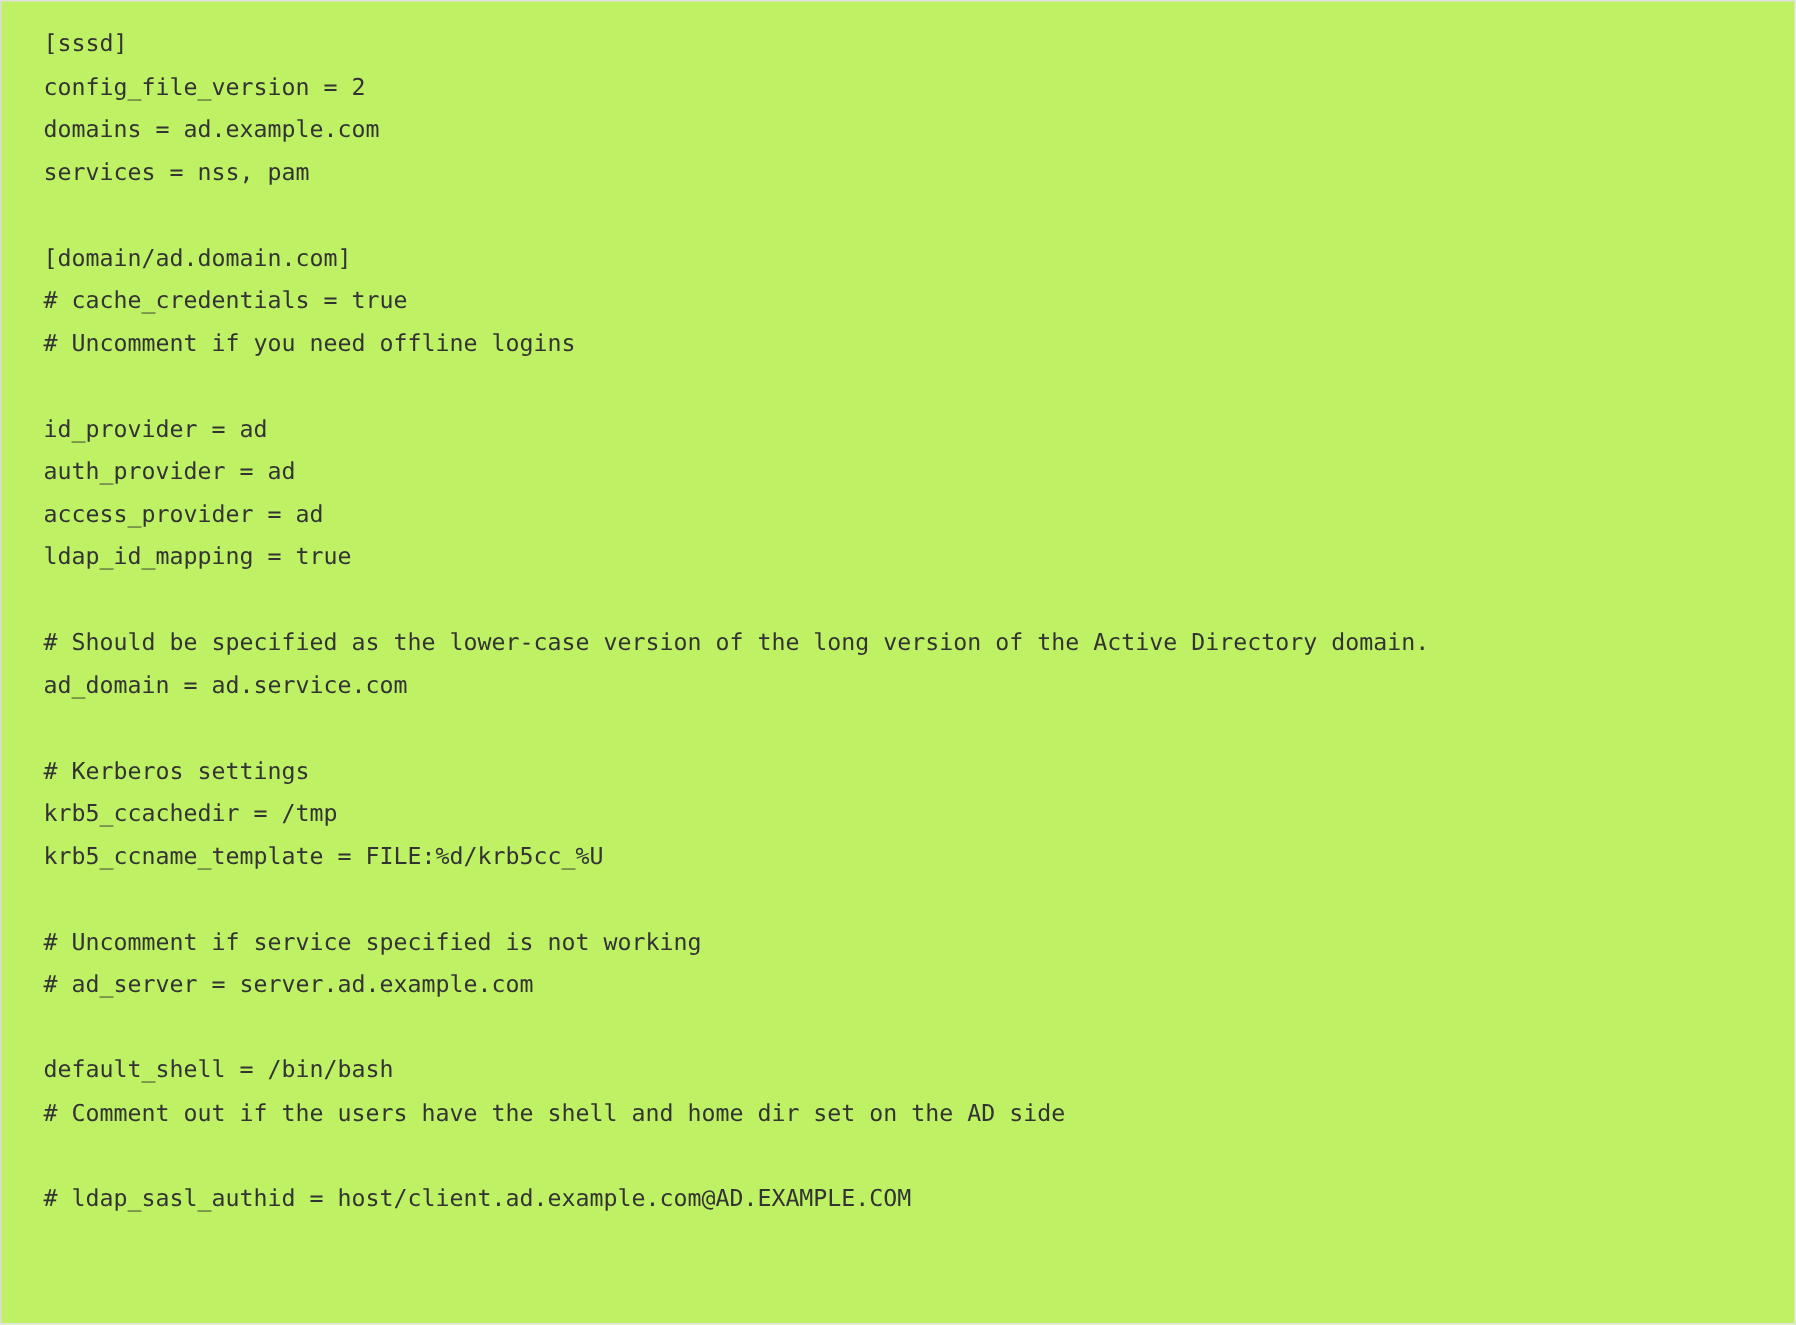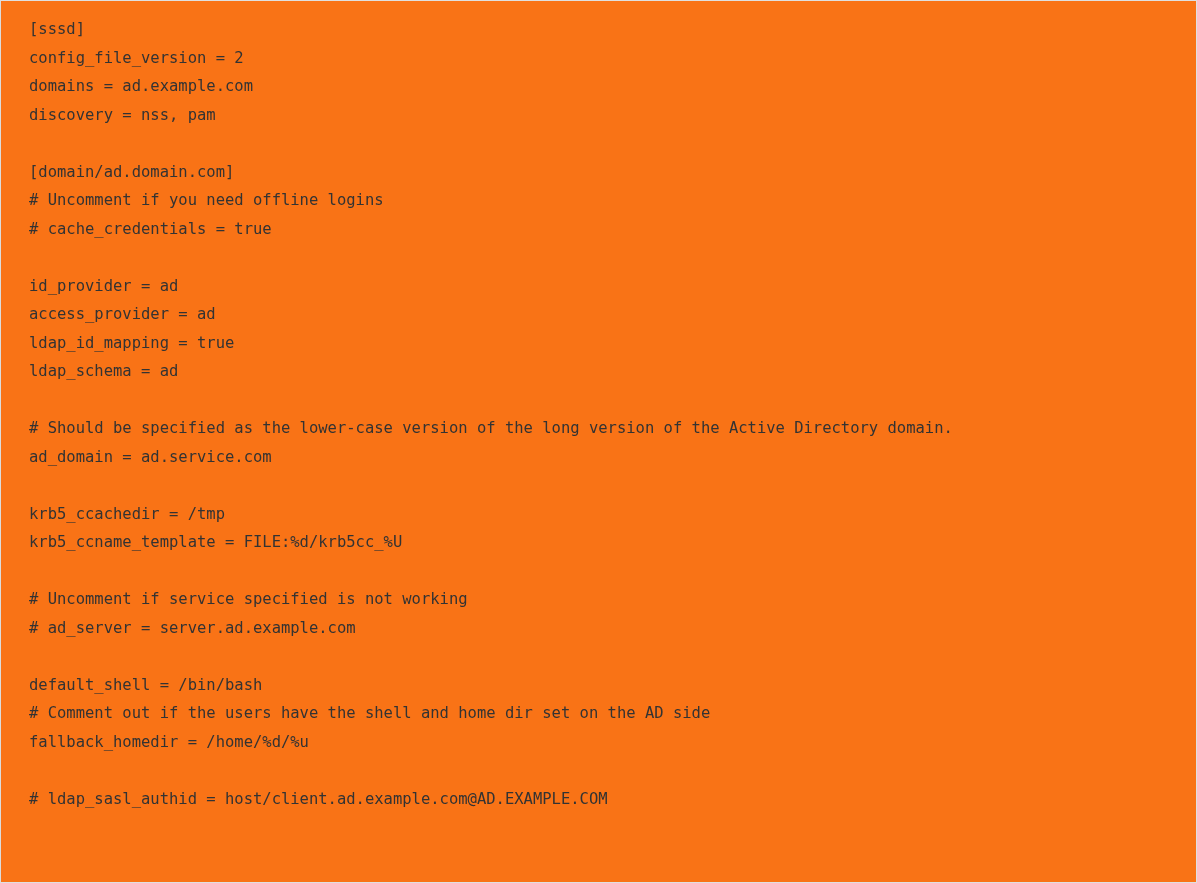--- a/index.html
+++ b/index.html
@@ -9,21 +9,21 @@
   }
   body {
     width: 1197px;
     height: 883px;
     font-family: "DejaVu Sans Mono", monospace;
   }
   .code-block {
     box-sizing: border-box;
     width: 1197px;
     height: 883px;
-    background: #f97316;
+    background: #bef264;
     border: 1px solid #e0e0e0;
     border-left: 1px solid #dcdcdc;
     padding: 14px 18px 14px 28px;
     overflow: hidden;
   }
   .code-lines {
     margin: 0;
     padding: 0;
     list-style: none;
   }
@@ -41,39 +41,39 @@
   }
 </style>
 </head>
 <body>
 
 <div class="code-block">
   <ul class="code-lines">
       <li class="code-line">[sssd]</li>
       <li class="code-line">config_file_version = 2</li>
       <li class="code-line">domains = ad.example.com</li>
-      <li class="code-line">discovery = nss, pam</li>
+      <li class="code-line">services = nss, pam</li>
       <li class="code-line blank"></li>
       <li class="code-line">[domain/ad.domain.com]</li>
+      <li class="code-line"># cache_credentials = true</li>
       <li class="code-line"># Uncomment if you need offline logins</li>
-      <li class="code-line"># cache_credentials = true</li>
       <li class="code-line blank"></li>
       <li class="code-line">id_provider = ad</li>
+      <li class="code-line">auth_provider = ad</li>
       <li class="code-line">access_provider = ad</li>
       <li class="code-line">ldap_id_mapping = true</li>
-      <li class="code-line">ldap_schema = ad</li>
       <li class="code-line blank"></li>
       <li class="code-line"># Should be specified as the lower-case version of the long version of the Active Directory domain.</li>
       <li class="code-line">ad_domain = ad.service.com</li>
       <li class="code-line blank"></li>
+      <li class="code-line"># Kerberos settings</li>
       <li class="code-line">krb5_ccachedir = /tmp</li>
       <li class="code-line">krb5_ccname_template = FILE:%d/krb5cc_%U</li>
       <li class="code-line blank"></li>
       <li class="code-line"># Uncomment if service specified is not working</li>
       <li class="code-line"># ad_server = server.ad.example.com</li>
       <li class="code-line blank"></li>
       <li class="code-line">default_shell = /bin/bash</li>
       <li class="code-line"># Comment out if the users have the shell and home dir set on the AD side</li>
-      <li class="code-line">fallback_homedir = /home/%d/%u</li>
       <li class="code-line blank"></li>
       <li class="code-line"># ldap_sasl_authid = host/client.ad.example.com@AD.EXAMPLE.COM</li>
     </ul>
 </div>
 
 </body></html>

